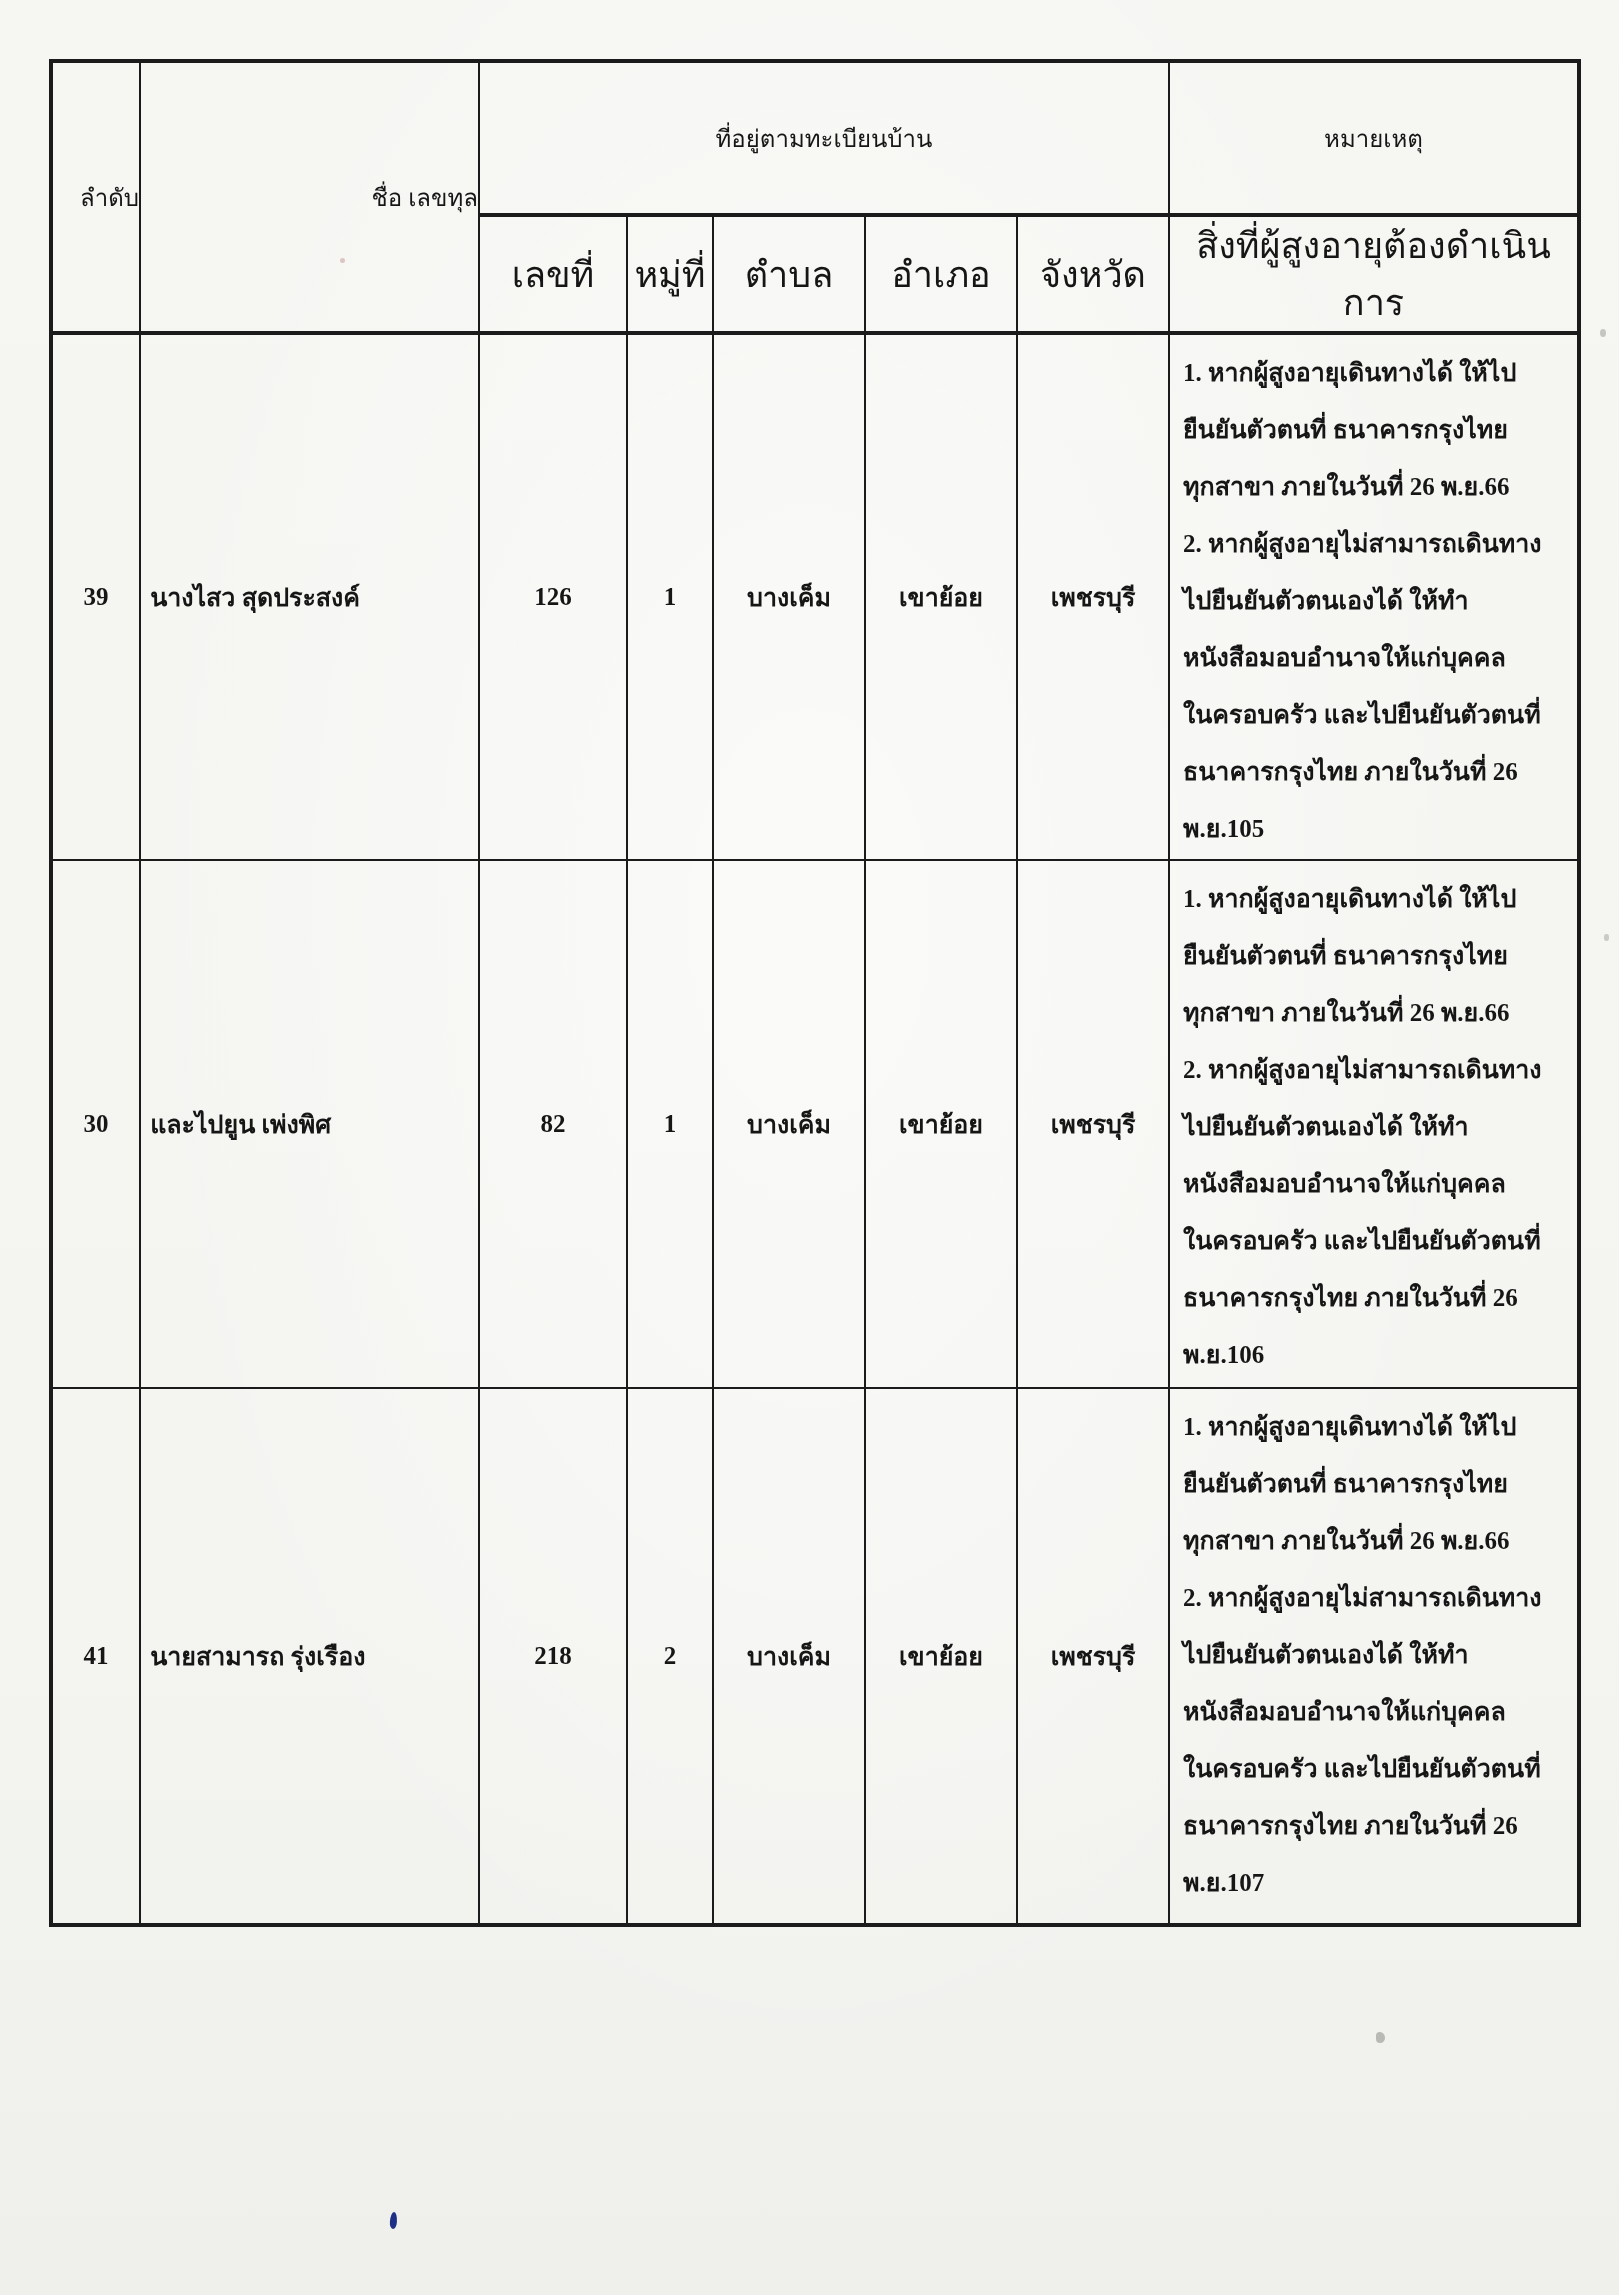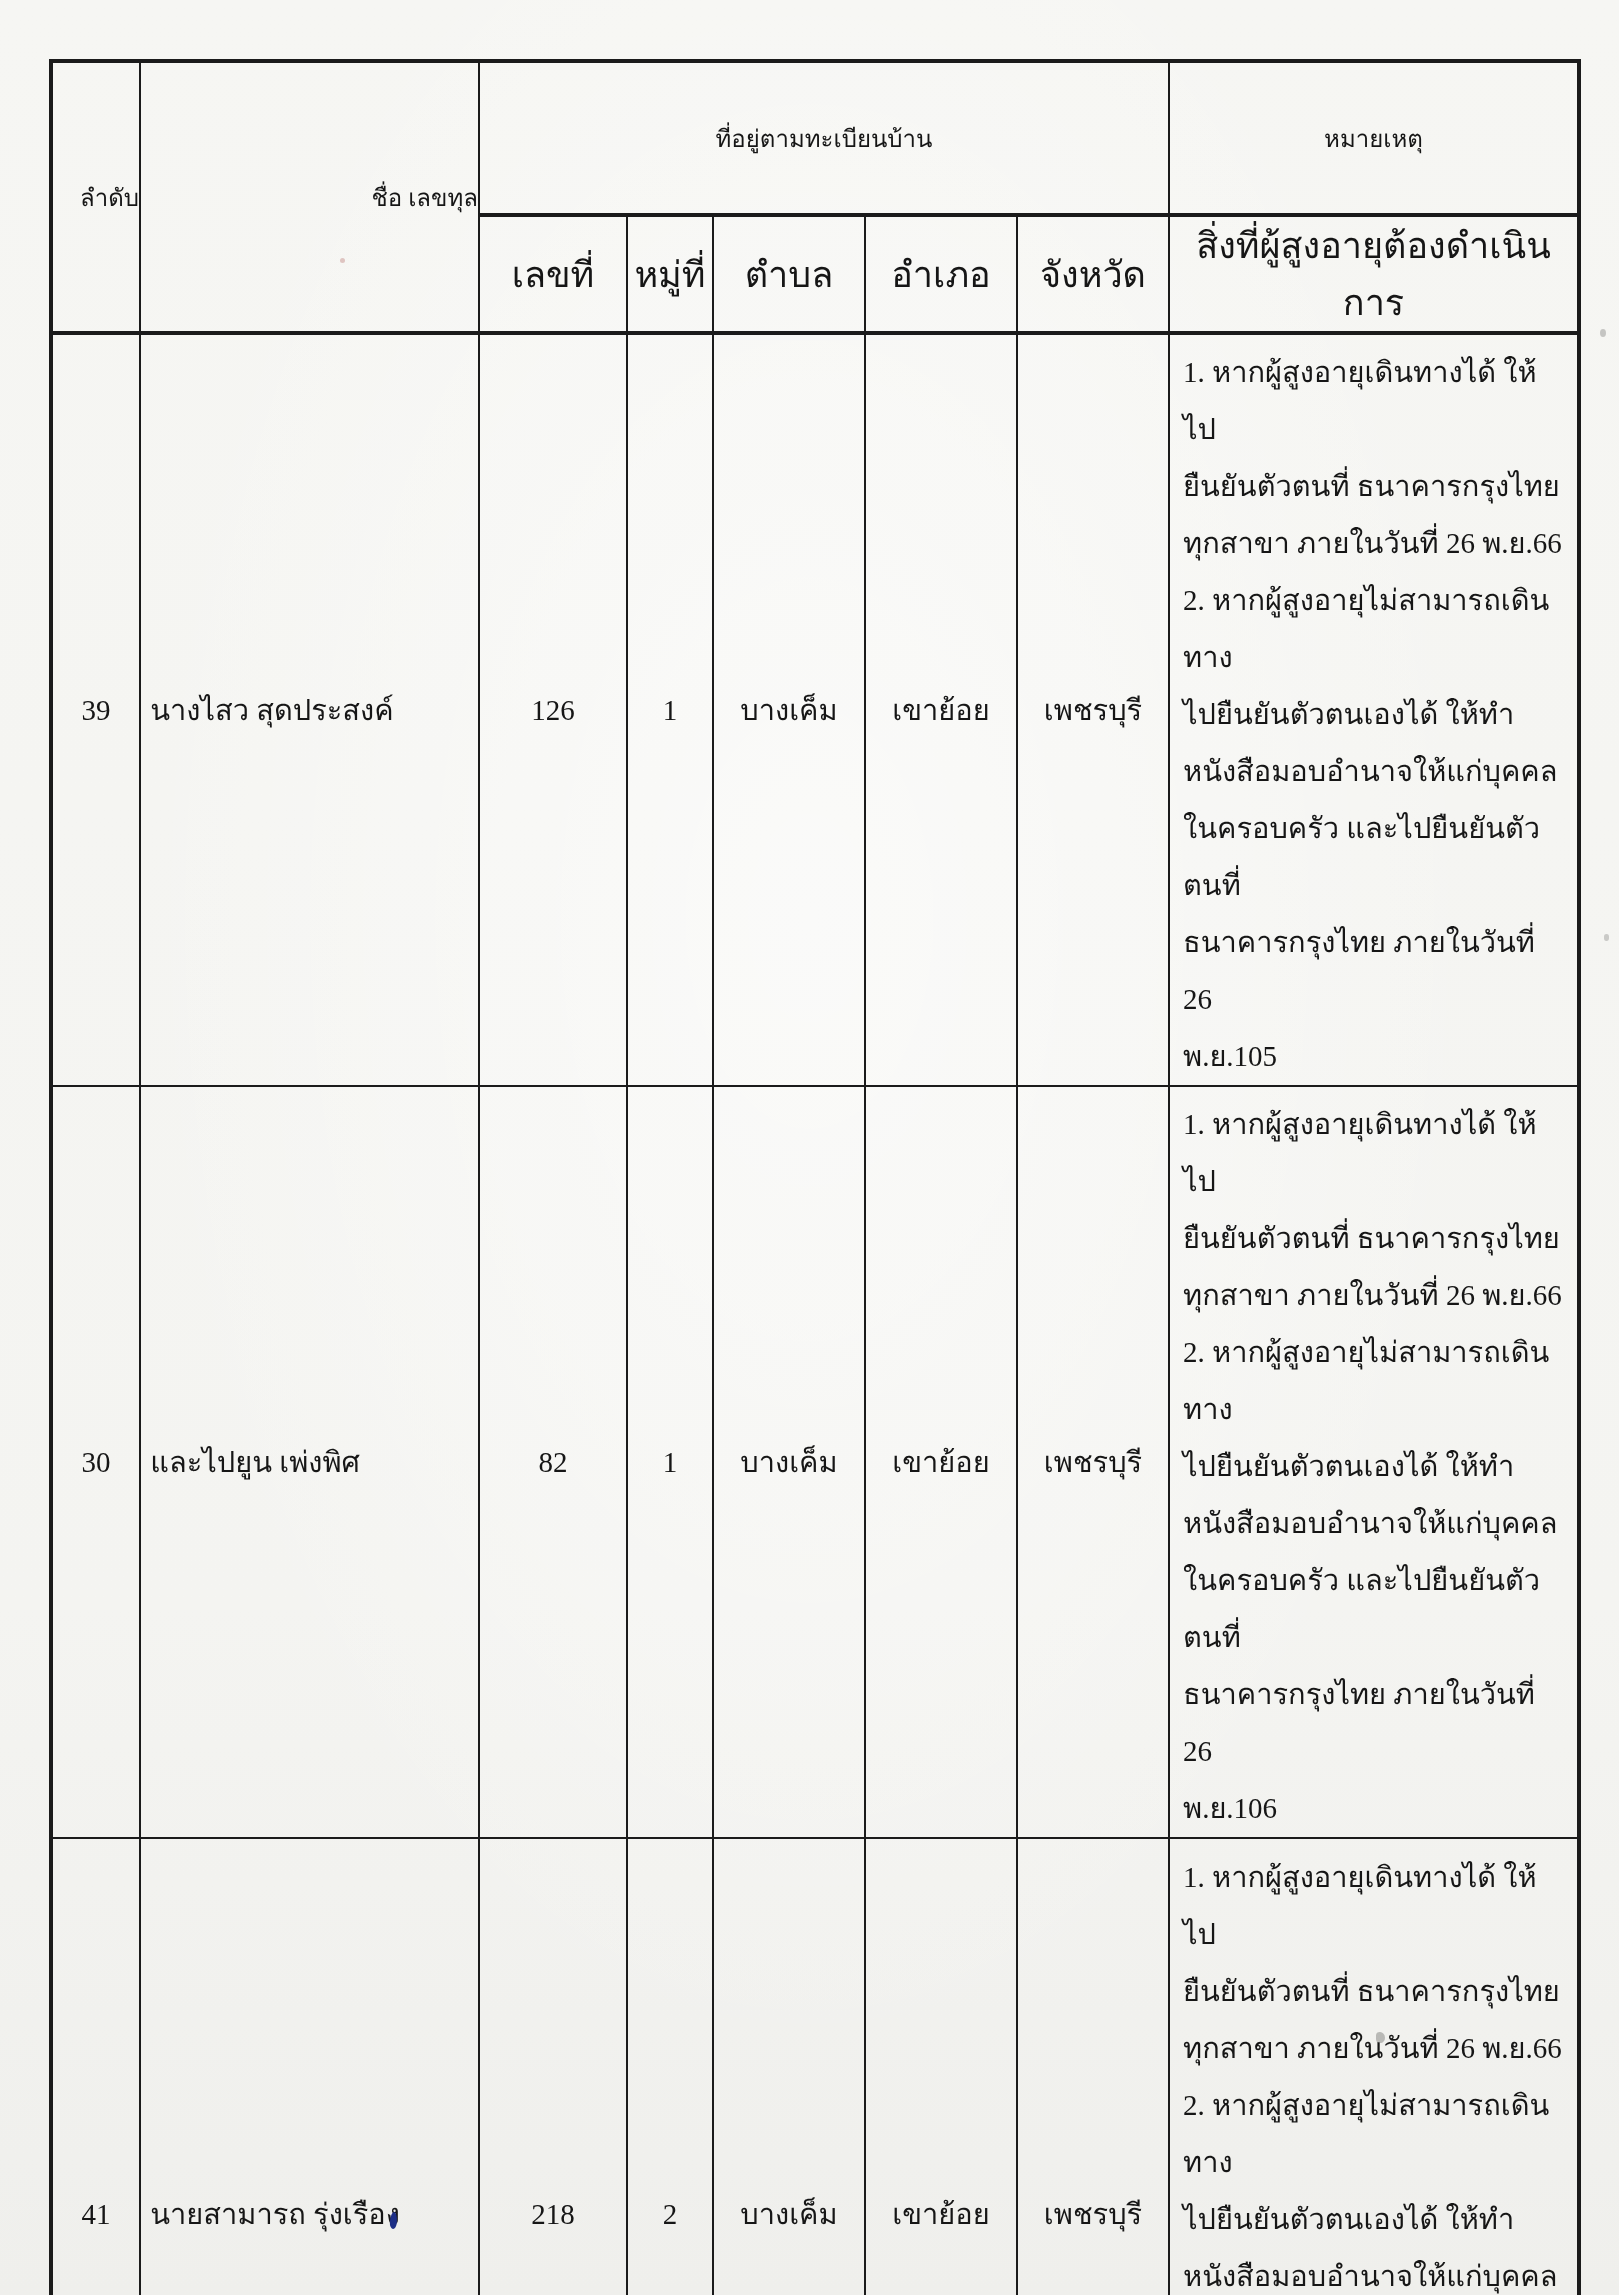--- a/index.html
+++ b/index.html
@@ -37,21 +37,21 @@
     overflow: hidden;
   }
   tr.hrow1 { height: 154px; }
   tr.hrow2 { height: 89px; }
   tr.r39  { height: 527px; }
   tr.r40  { height: 528px; }
   tr.r41  { height: 537px; }
   tr.hrow1 th { border-bottom-width: 4px; font-size: 24px; }
   tr.hrow1 th.span2 { border-bottom-width: 4px; text-align: right; }
   tr.hrow2 th { border-bottom-width: 4px; font-size: 36px; }
-  tr.drow td { border-bottom-width: 2.6px; font-size: 29px; }
+  tr.drow td { border-bottom-width: 2.6px; font-size: 25px; font-weight: bold; }
   td.name {
     text-align: left;
     padding-left: 9.2px;
   }
   td.remark {
     vertical-align: top;
     text-align: left;
     padding: 9.2px 9.2px 0 13px;
     font-size: 28px;
     line-height: 57px;

